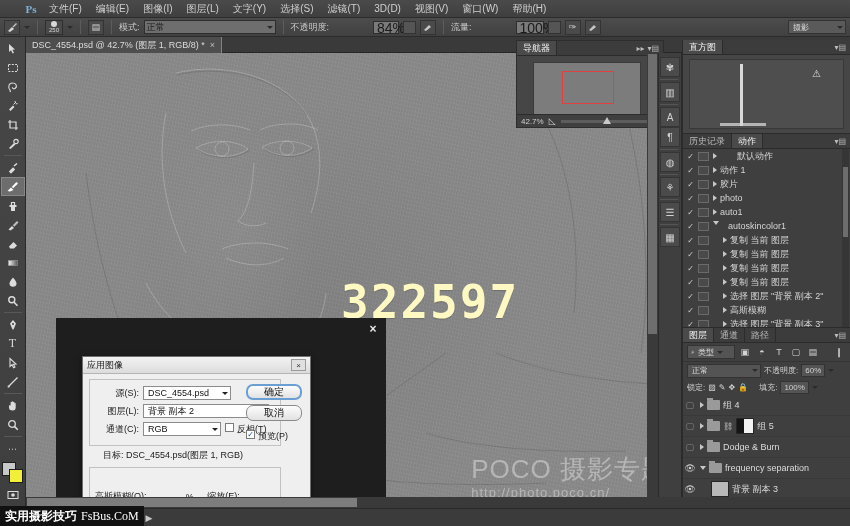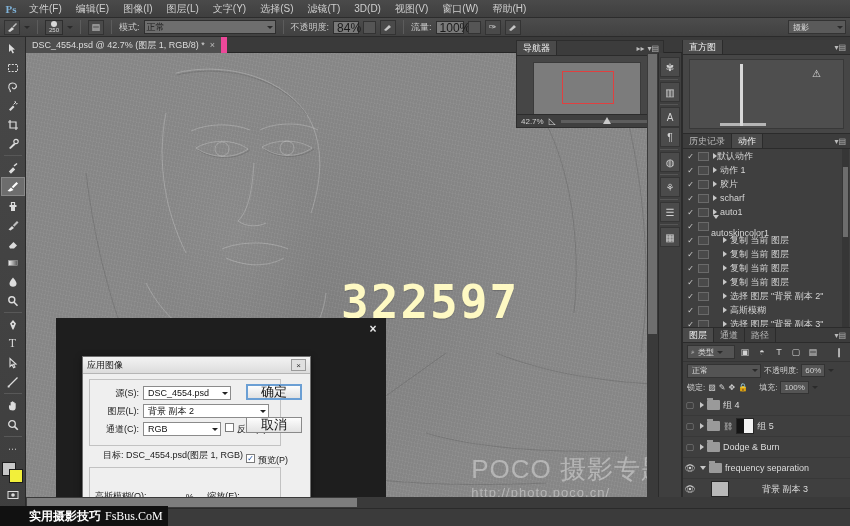--- a/index.html
+++ b/index.html
@@ -16,39 +16,39 @@
   .app { position: relative; width: 850px; height: 526px; }
 
   
   .menubar {
     position: absolute; top: 0; left: 0; width: 850px; height: 18px;
     background: linear-gradient(#4a4a4a, #3f3f3f);
     display: flex; align-items: center;
     border-bottom: 1px solid #2c2c2c;
   }
   .ps-logo {
-    width: 22px; height: 16px; margin-left: 0;
+    width: 22px; height: 16px; margin-left: 20px;
     display: flex; align-items: center; justify-content: center;
     color: #7fb2d8; font-weight: bold; font-size: 11px;
     font-family: "Liberation Serif", serif;
   }
   .menu-item { padding: 0 7px; height: 18px; line-height: 18px; font-size: 10px; color: #cfcfcf; white-space: nowrap; }
 
   
   .optionsbar {
     position: absolute; top: 18px; left: 0; width: 850px; height: 19px;
     background: linear-gradient(#4c4c4c, #414141);
     border-bottom: 1px solid #2b2b2b;
     display: flex; align-items: center; gap: 4px; padding-left: 4px;
   }
   .opt-sep { width: 1px; height: 14px; background: #5c5c5c; margin: 0 3px; }
   .opt-label { font-size: 9px; color: #cacaca; white-space: nowrap; }
   .opt-field {
     background: #7a7a7a; border: 1px solid #2e2e2e; color: #1a1a1a;
-    font-size: 12px; height: 13px; line-height: 12px; padding: 0 3px; text-align: center;
+    font-size: 14px; height: 13px; line-height: 12px; padding: 0 3px; text-align: center; margin-left: 40px;
   }
   .opt-combo {
     background: #6e6e6e; border: 1px solid #2e2e2e; color: #1c1c1c;
     font-size: 9px; height: 14px; line-height: 13px; padding: 0 2px;
     display: flex; align-items: center; justify-content: space-between; gap: 4px;
   }
   .caret { width: 0; height: 0; border-left: 3px solid transparent; border-right: 3px solid transparent; border-top: 3px solid #2a2a2a; }
   .brush-preview {
     width: 18px; height: 15px; background: #4a4a4a; border: 1px solid #2e2e2e;
     display: flex; flex-direction: column; align-items: center; justify-content: center;
@@ -60,21 +60,21 @@
   }
   .tiny-square { width: 13px; height: 13px; background: #555; border: 1px solid #333; }
 
   
   .tabbar {
     position: absolute; top: 37px; left: 26px; width: 824px; height: 16px;
     background: #3a3a3a; border-bottom: 1px solid #262626;
   }
   .doc-tab {
     position: absolute; left: 0; top: 0; height: 16px;
-    background: #4e4e4e; border-right: 6px solid #ec4899;
+    background: #4e4e4e; border-right: 1px solid #ec4899;
     display: flex; align-items: center; padding: 0 6px; gap: 5px;
     font-size: 9px; color: #dcdcdc;
   }
   .tab-close { font-size: 9px; color: #bbb; }
 
   
   .toolbar {
     position: absolute; top: 37px; left: 0; width: 26px; height: 489px;
     background: linear-gradient(#474747, #3e3e3e);
     border-right: 1px solid #2a2a2a;
@@ -173,22 +173,22 @@
   .cb { display: inline-flex; align-items: flex-start; gap: 3px; font-size: 9px; color: #1a1a1a; }
   .box {
     width: 9px; height: 9px; background: #fff; border: 1px solid #7b7b7b;
     display: inline-flex; align-items: center; justify-content: center;
     font-size: 8px; line-height: 8px; color: #1a4d9e;
   }
   .target-line { font-size: 9px; margin: 3px 0 5px 14px; color: #1a1a1a; }
   .dlg-right { position: absolute; right: 6px; top: 10px; width: 58px; }
   .dlg-btn {
     width: 56px; height: 16px; background: linear-gradient(#fdfdfd, #e2e2e2);
-    border: 1px solid #8a8a8a; border-radius: 0; font-size: 13px; color: #111;
-    display: flex; align-items: center; justify-content: center; margin-bottom: 17px;
+    border: 1px solid #8a8a8a; border-radius: 7px; font-size: 10px; color: #111;
+    display: flex; align-items: center; justify-content: center; margin-bottom: 5px;
   }
   .dlg-btn.primary { border: 2px solid #6b9fd4; }
 
   
   .icon-strip {
     position: absolute; top: 53px; right: 168px; width: 24px; height: 455px;
     background: #3f3f3f; border-left: 1px solid #2b2b2b; border-right: 1px solid #2b2b2b;
     display: flex; flex-direction: column; align-items: center; padding-top: 4px; gap: 2px;
   }
   .strip-icon {
@@ -312,21 +312,21 @@
   }
   .hscroll-thumb { position: absolute; left: 1px; top: 1px; width: 330px; height: 9px; background: #7d7d7d; }
   .vscroll {
     position: absolute; right: 192px; top: 53px; width: 11px; height: 455px; background: #3a3a3a;
   }
   .vscroll-thumb { position: absolute; left: 1px; top: 1px; width: 9px; height: 280px; background: #6e6e6e; }
   .fsbus-wm {
     position: absolute; left: 0; bottom: 0; height: 20px; background: #111;
     display: flex; align-items: center; padding: 0 5px; gap: 4px; z-index: 50;
   }
-  .fsbus-cn { font-size: 12px; font-weight: bold; color: #fff; font-family: "DejaVu Sans", sans-serif; margin-left: 24px; }
+  .fsbus-cn { font-size: 12px; font-weight: bold; color: #fff; font-family: "DejaVu Sans", sans-serif; }
   .fsbus-en { font-size: 12px; color: #fff; font-family: "Liberation Serif", serif; }
   .topright-combo {
     position: absolute; right: 4px; top: 20px; width: 58px; height: 14px;
     background: #5a5a5a; border: 1px solid #333; font-size: 8px; color: #ddd;
     display: flex; align-items: center; justify-content: space-between; padding: 0 2px 0 4px;
   }
 </style>
 </head>
 <body>
 
@@ -717,21 +717,21 @@
             <div class="panel-tab">历史记录</div>
             <div class="panel-tab active">动作</div>
           </div>
         <div class="panel-menu">▾▤</div>
       </div>
       <div class="actions-list">
         <div id="actions-rows">
             <div class="act-row">
               <span class="act-check">✓</span>
               <span class="act-box"></span>
-              <span style="display: flex; align-items: center; gap: 0; padding-left: 0px;">
+              <span style="display: flex; align-items: center; gap: 20px; padding-left: 0px;">
                 <span class="act-tri"></span>
                 <span class="act-label">默认动作</span>
               </span>
             </div>
             <div class="act-row">
               <span class="act-check">✓</span>
               <span class="act-box"></span>
               <span style="display: flex; align-items: center; gap: 3px; padding-left: 0px;">
                 <span class="act-tri"></span>
                 <span class="act-label">动作 1</span>
@@ -743,35 +743,35 @@
               <span style="display: flex; align-items: center; gap: 3px; padding-left: 0px;">
                 <span class="act-tri"></span>
                 <span class="act-label">胶片</span>
               </span>
             </div>
             <div class="act-row">
               <span class="act-check">✓</span>
               <span class="act-box"></span>
               <span style="display: flex; align-items: center; gap: 3px; padding-left: 0px;">
                 <span class="act-tri"></span>
-                <span class="act-label">scharf</span>
+                <span class="act-label">photo</span>
               </span>
             </div>
             <div class="act-row">
               <span class="act-check">✓</span>
               <span class="act-box"></span>
               <span style="display: flex; align-items: center; gap: 3px; padding-left: 0px;">
                 <span class="act-tri"></span>
                 <span class="act-label">auto1</span>
               </span>
             </div>
             <div class="act-row">
               <span class="act-check">✓</span>
               <span class="act-box"></span>
-              <span style="display: flex; align-items: flex-start; gap: 9px; padding-left: 0px; flex-direction: column;">
+              <span style="display: flex; align-items: flex-start; gap: 9px; padding-left: 0px;">
                 <span class="act-tri open"></span>
                 <span class="act-label">autoskincolor1</span>
               </span>
             </div>
             <div class="act-row">
               <span class="act-check">✓</span>
               <span class="act-box"></span>
               <span style="display: flex; align-items: center; gap: 3px; padding-left: 10px;">
                 <span class="act-tri"></span>
                 <span class="act-label">复制 当前 图层</span>
@@ -897,21 +897,21 @@
           <div class="layer-row">
             <span class="eye">👁</span>
             <span class="lr-tri open"></span>
             <span class="folder"></span>
             <span style="white-space: nowrap; overflow: hidden;">frequency separation</span>
           </div>
           <div class="layer-row">
             <span class="eye">👁</span>
             <span style="width: 8px;"></span>
             <span class="lthumb gray"></span>
-            <span style="white-space: nowrap; overflow: hidden; margin-left: 30px;">背景 副本 3</span>
+            <span style="white-space: nowrap; overflow: hidden;">背景 副本 3</span>
           </div>
           <div class="layer-row">
             <span class="eye">👁</span>
             <span style="width: 8px;"></span>
             <span class="lthumb gray"></span>
             <span style="white-space: nowrap; overflow: hidden;">背景 副本 4</span>
           </div>
           <div class="layer-row sel">
             <span style="width: 8px;"></span>
             <span class="lthumb transparent"></span>

